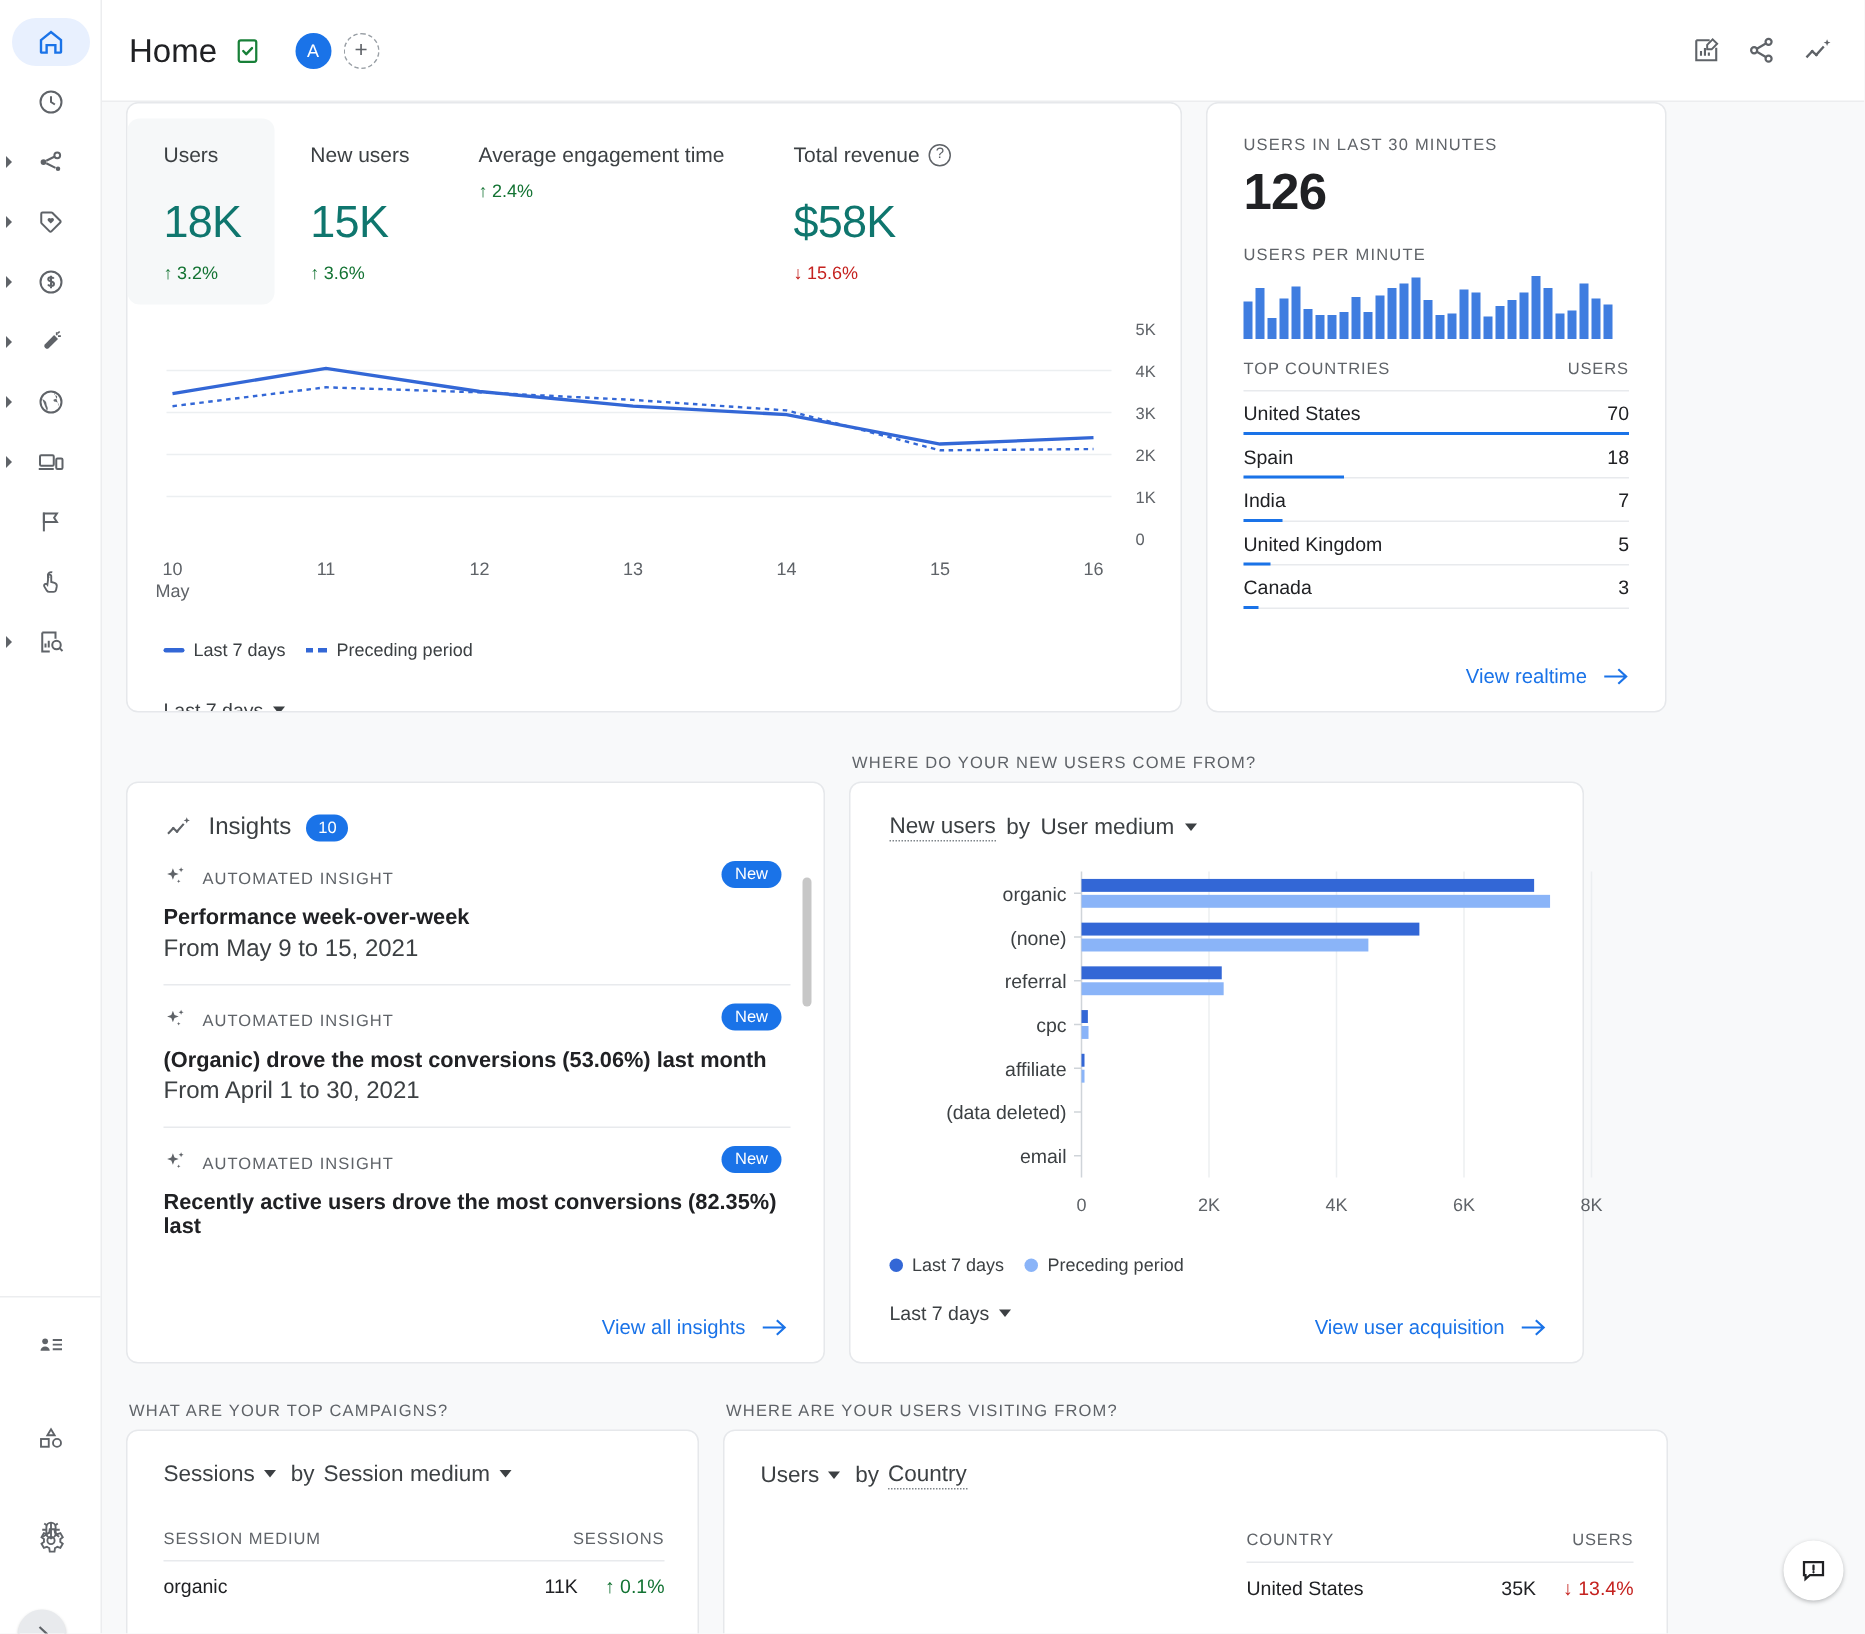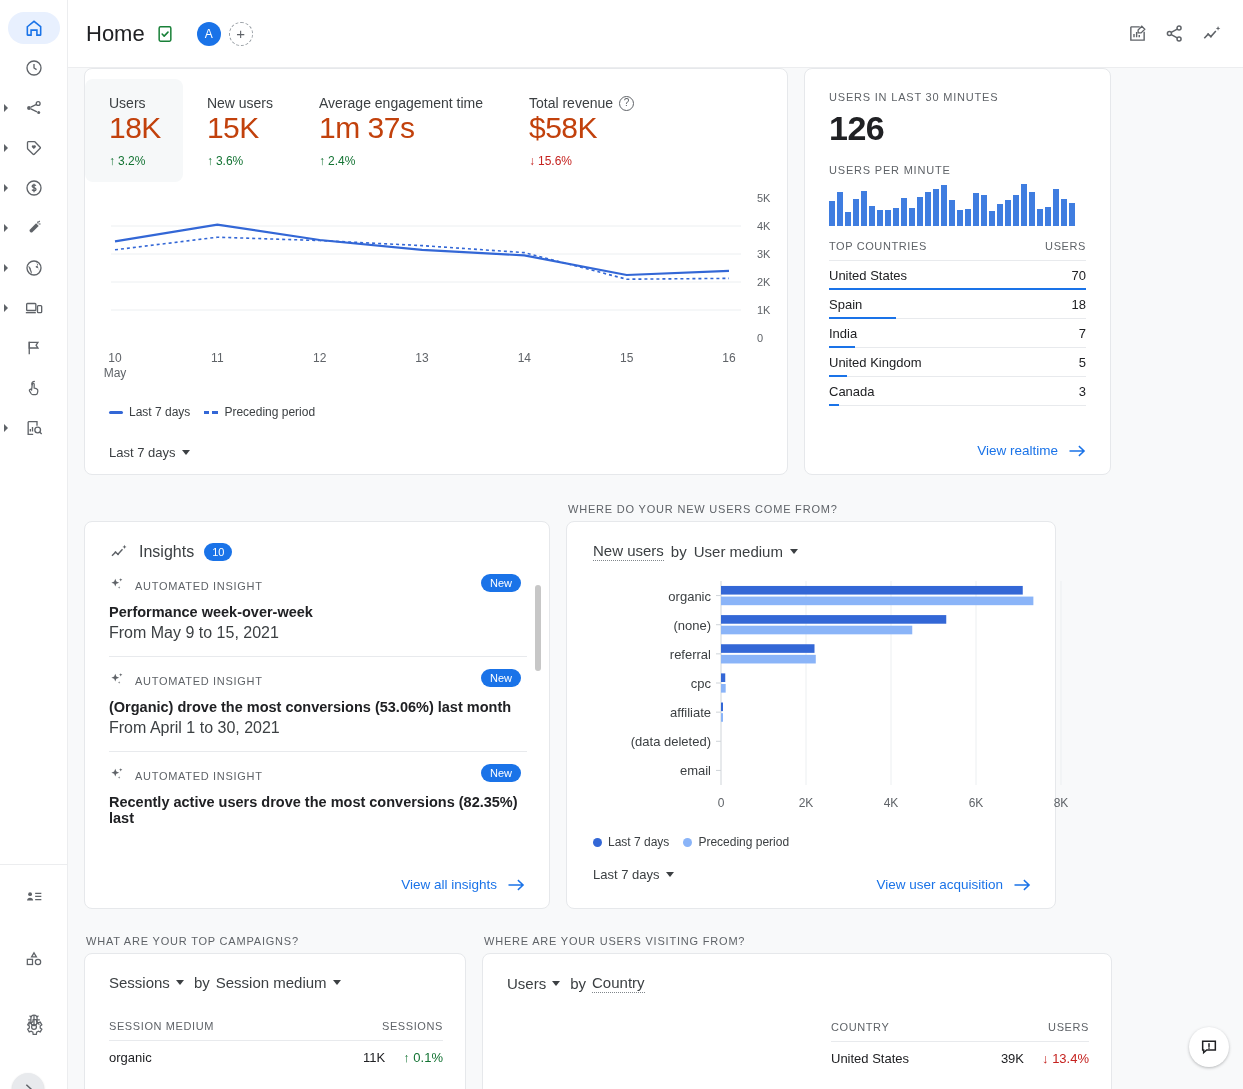--- a/index.html
+++ b/index.html
@@ -72,21 +72,21 @@
     font-size: 11px; letter-spacing: .8px; color: #5f6368; text-transform: uppercase; font-weight: 500;
   }
 
   
   .row1 { display: flex; gap: 16px; padding: 0 16px; }
   .card-overview { width: 704px; height: 407px; position: relative; overflow: hidden; }
   .metrics { display: flex; padding: 10px 0 0 0; }
   .metric { padding: 16px 22px 14px 24px; border-radius: 8px;}
   .metric.active { background: #f6f8f9; }
   .metric-label { font-size: 14px; color: #3c4043; display:flex; align-items:center; gap:6px;}
-  .metric-value { font-size: 30px; color: #c2410c; margin-top: 0; letter-spacing: -0.5px;}
+  .metric-value { font-size: 30px; color: #0f766e; margin-top: 21px; letter-spacing: -0.5px;}
   .metric-delta { font-size: 12px; margin-top: 9px; display:flex; align-items:center; gap:3px;}
   .up { color: #137333; } .down { color: #c5221f; }
   .help-ico { width:15px;height:15px;border:1.4px solid #5f6368;border-radius:50%;display:inline-flex;align-items:center;justify-content:center;font-size:10px;color:#5f6368;line-height:1;}
 
   .linechart-wrap { position: relative; height: 215px; margin: 8px 0 0 0;}
   .chart-footer { padding: 0 24px; }
   .legend { display: flex; gap: 14px; align-items: center; font-size: 12px; color: #3c4043; }
   .legend-item { display: flex; align-items: center; gap: 6px; }
   .lg-solid { width: 14px; height: 3px; background: #3367d6; border-radius: 2px;}
   .lg-dash { width: 14px; height: 3px; background: linear-gradient(90deg,#3367d6 0 5px,transparent 5px 8px,#3367d6 8px 14px);}
@@ -338,21 +338,20 @@
                 <div class="metric-label">
                   <span>New users</span>
                 </div>
                 <div class="metric-value">15K</div>
                 <div class="metric-delta up" style="font-size: 12px;">↑<span>3.6%</span></div>
               </div>
               <div class="metric">
                 <div class="metric-label">
                   <span>Average engagement time</span>
                 </div>
-                <div class="metric-value">1m 37s</div>
                 <div class="metric-delta up" style="font-size: 12px;">↑<span>2.4%</span></div>
               </div>
               <div class="metric">
                 <div class="metric-label">
                   <span>Total revenue</span>
                   <span class="help-ico">?</span>
                 </div>
                 <div class="metric-value">$58K</div>
                 <div class="metric-delta down" style="font-size: 12px;">↓<span>15.6%</span></div>
               </div>
@@ -658,21 +657,21 @@
             <div style="display:flex; justify-content:flex-end;">
               <div style="width:258px">
                 <div class="tbl-head" style="margin-top:28px">
                   <span>COUNTRY</span>
                   <span>USERS</span>
                 </div>
                 <div id="tblRight">
                     <div class="tbl-row">
                       <span>United States</span>
                       <span class="tbl-num">
-                        <span>39K</span>
+                        <span>35K</span>
                         <span class="down">↓ 13.4%</span>
                       </span>
                     </div>
                   </div>
               </div>
             </div>
           </div>
         </div>
       </div>
 

